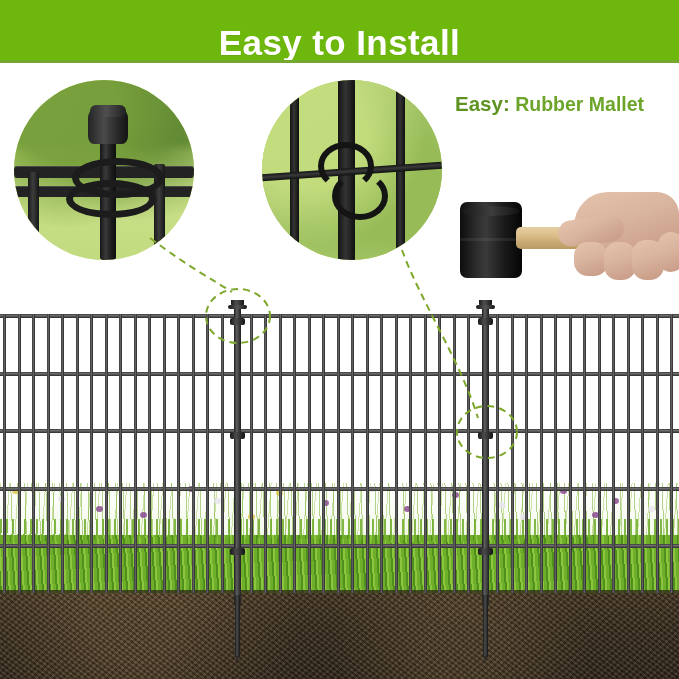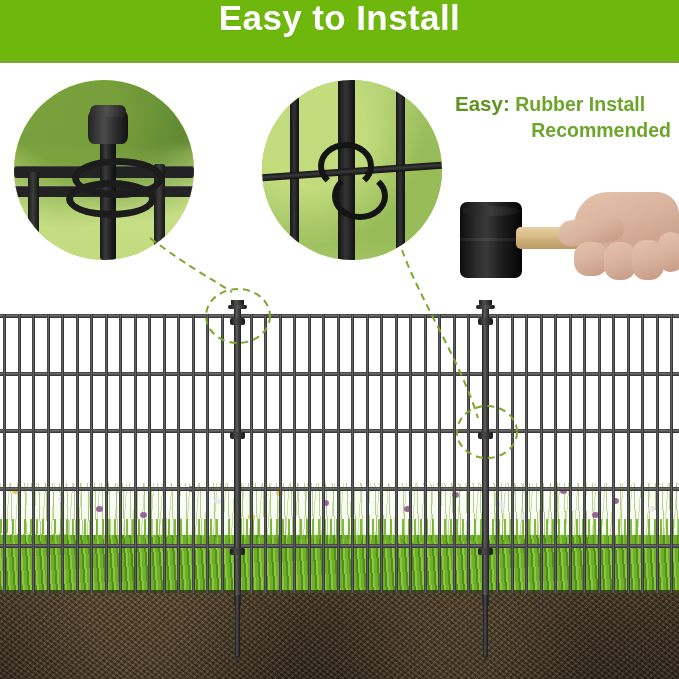--- a/index.html
+++ b/index.html
@@ -5,21 +5,21 @@
   html,body{margin:0;padding:0;background:#fff;}
   body{font-family:"Liberation Sans", sans-serif;}
   #page{
     position:relative;width:679px;height:679px;overflow:hidden;background:#ffffff;
   }
 
   
   #banner{
     position:absolute;left:0;top:0;width:679px;height:60px;
     background:#6eb70c;
-    display:flex;align-items:flex-start;justify-content:center;
+    display:flex;align-items:flex-end;justify-content:center;
   }
   #banner-underline{
     position:absolute;left:0;top:60px;width:679px;height:3px;
     background:#5a9a0a;opacity:.85;
   }
   #banner-title{
     color:#ffffff;font-size:35px;font-weight:bold;letter-spacing:.4px;
     line-height:1;text-shadow:0 1px 0 rgba(0,0,0,.06);
   }
 
@@ -170,24 +170,21 @@
 <div id="page">
 
   <div id="banner">
     <div id="banner-title">Easy to Install</div>
   </div>
   <div id="banner-underline"></div>
 
   <div id="tips">
     <div class="tips-line">
       <span id="tips-label">Easy:</span>
-      <span id="tips-rest">Rubber Install</span>
-    </div>
-    <div class="tips-line l2">
-      <span id="tips-rest2" style="font-weight:bold;color:#6ca52a;">Recommended</span>
+      <span id="tips-rest">Rubber Mallet</span>
     </div>
   </div>
 
   <div class="detail-circle" id="circle-post">
     <div class="c-bg"></div>
 
     <div class="c1-wire-h" style="left:0;top:86px;width:180px;height:12px;"></div>
     <div class="c1-wire-h" style="left:0;top:106px;width:180px;height:11px;"></div>
 
     <div class="c1-vbar" style="left:14px;top:92px;height:88px;"></div>

